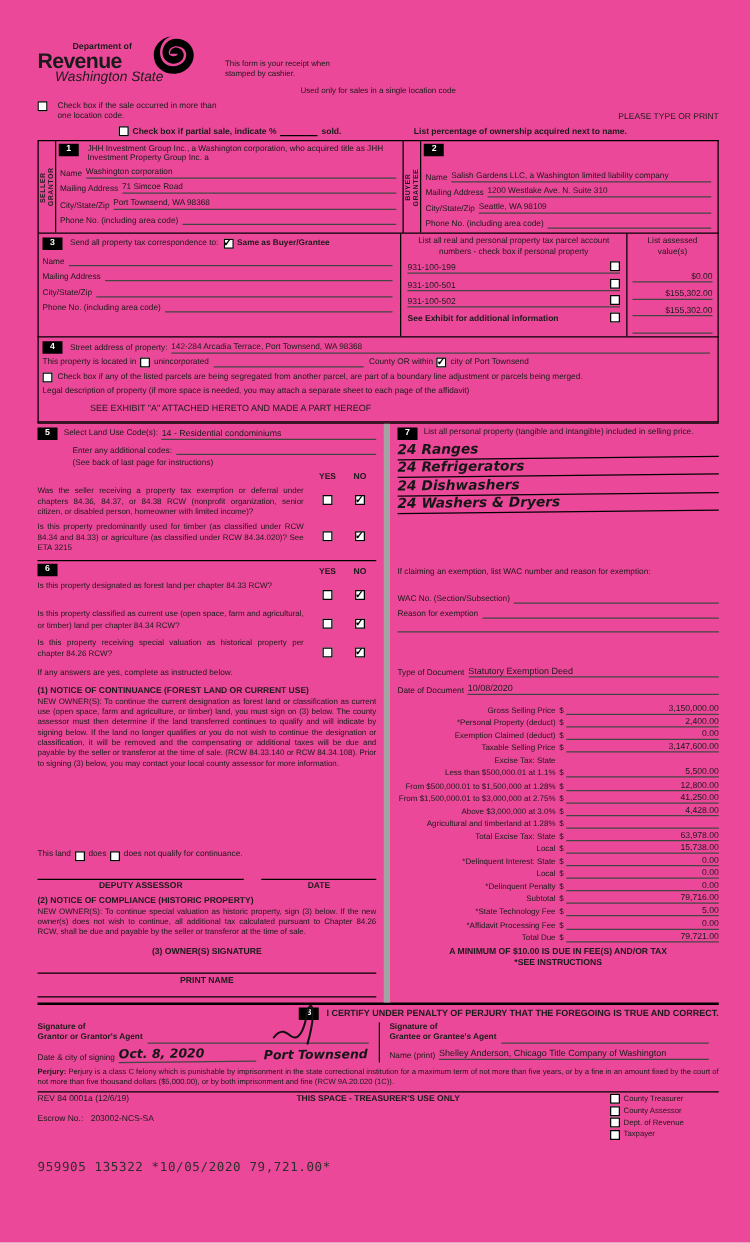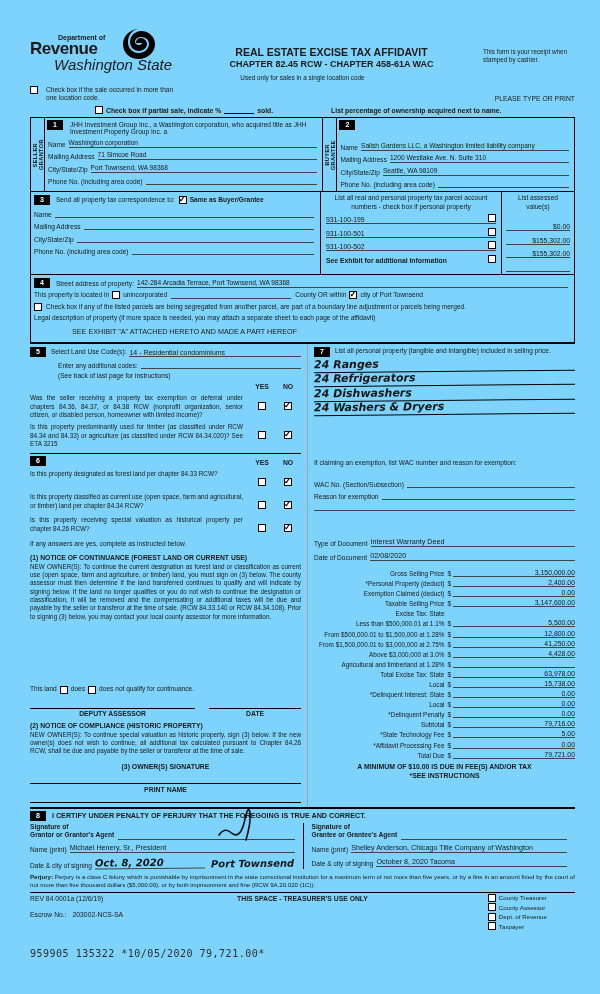--- a/index.html
+++ b/index.html
@@ -1,17 +1,17 @@
 <!DOCTYPE html>
 <html><head>
 <meta charset="utf-8">
 <style>
   html,body { margin:0; padding:0; background:#e8e8e8; }
   .page {
-    position:relative; width:600px; height:994px; background:#7dd3fc;
+    position:relative; width:600px; height:994px; background:#ec4899;
     font-family:"Liberation Sans", sans-serif; color:#1a1a1a; overflow:hidden;
     box-sizing:border-box; padding:0 25px 0 30px;
   }
   .t  { font-size:6.6px; line-height:1.25; }
   .b  { font-weight:bold; }
 
   
   .cb { display:inline-block; width:6px; height:6px; border:1px solid #000;
         position:relative; vertical-align:-1px; background:#fff; flex:none; }
   .cb.checked::after { content:"✓"; position:absolute; left:-1px; top:-3.5px;
@@ -24,21 +24,21 @@
   
   .fld { display:flex; align-items:flex-end; font-size:6.6px; margin-top:3.5px; }
   .fld .lbl { margin-right:3px; white-space:nowrap; }
   .fld .val { flex:1; border-bottom:1px solid #444; min-height:8px; white-space:nowrap; }
 
   
   .hdr { display:flex; margin-top:34px; }
   .logo { width:150px; flex:none; position:relative; }
   .logo .dept { font-size:7px; font-weight:bold; margin-left:28px; }
   .logo .rev  { font-size:17px; font-weight:bold; letter-spacing:-0.5px; line-height:15px; }
-  .logo .wa   { font-size:15px; font-style:italic; margin-left:24px; }
+  .logo .wa   { font-size:11px; font-style:italic; margin-left:14px; }
   .logo svg { position:absolute; left:92px; top:-6px; }
   .titleblock { flex:1; text-align:center; padding-top:12px; }
   .title { font-size:10.5px; font-weight:bold; }
   .subtitle { font-size:9px; font-weight:bold; margin-top:1px; }
   .receipt { width:92px; flex:none; font-size:6.3px; padding-top:14px; }
   .notice { text-align:center; font-size:7.4px; font-weight:bold; margin-top:2px; }
   .usage  { text-align:center; font-size:6.4px; margin-top:1px; }
   .locrow { display:flex; margin-top:5px; align-items:flex-start; }
   .locrow .txt { width:130px; margin-left:8px; }
   .please { margin-left:auto; align-self:flex-end; font-size:6.8px; }
@@ -68,21 +68,21 @@
   .parcelrow .cb { margin-left:auto; margin-bottom:1px; }
   .avalrow { border-bottom:1px solid #444; font-size:6.8px; height:12.5px;
              text-align:right; display:flex; align-items:flex-end; justify-content:flex-end; }
 
   
   .sec4 { border:1px solid #000; border-top:none; padding:3px 6px 4px 3px; }
 
   
   .bodycols { display:flex; height:463px; border-top:1px solid #000; }
   .colL { width:277px; flex:none; display:flex; flex-direction:column; padding:3px 6px 0 0; box-sizing:border-box; }
-  .colR { flex:1; border-left:1px solid #a3a3a3; display:flex; flex-direction:column;
+  .colR { flex:1; border-left:5px solid #a3a3a3; display:flex; flex-direction:column;
           padding:3px 0 4px 6px; box-sizing:border-box; }
 
   .yn-head { display:flex; justify-content:flex-end; font-size:6.8px; font-weight:bold; margin-top:3px; }
   .yn-head span { width:26px; text-align:center; }
   .qrow { display:flex; margin-top:4px; }
   .qrow .q { flex:1; font-size:6.4px; line-height:1.3; text-align:justify; padding-right:6px; }
   .qrow .ynbox { width:26px; text-align:center; padding-top:1px; }
   .sec6bar { display:flex; align-items:flex-end; border-top:1px solid #000; margin-top:5px; padding-top:2px; }
 
   .para { font-size:6.35px; line-height:1.32; text-align:justify; margin-top:2px; }
@@ -100,21 +100,21 @@
   
   .taxrow { display:flex; align-items:flex-end; justify-content:flex-end; height:10.1px; font-size:6.4px; }
   .taxrow .tl { text-align:right; white-space:nowrap; }
   .taxrow .dollar { margin:0 2px 0 3px; }
   .taxrow .tv { width:122px; border-bottom:1px solid #444; text-align:right; font-size:6.9px; white-space:nowrap; }
   .taxrow .tv.noline { border-bottom:none; }
   .taxnote { text-align:center; font-size:6.9px; font-weight:bold; margin-top:4px; }
 
   
   .sec8 { border-top:2px solid #000; }
-  .certrow { display:flex; align-items:center; margin-top:2px; }
+  .certrow { display:flex; align-items:center; margin-top:2px;justify-content:flex-end; }
   .certrow .c { font-size:7.2px; font-weight:bold; margin-left:6px; }
   .s8cols { display:flex; margin-top:2px; }
   .s8col { width:50%; box-sizing:border-box; padding-right:8px; position:relative; }
   .s8col + .s8col { border-left:1px solid #000; padding-left:8px; }
   .siglabel { font-size:6.6px; font-weight:bold; line-height:1.3; }
   .sigrow { display:flex; align-items:flex-end; }
   .sigrow .line { flex:1; border-bottom:1px solid #444; position:relative; height:16px; margin-left:4px; }
   .sigrow svg { position:absolute; left:55%; bottom:-2px; overflow:visible; }
   .handdate { font-size:10px; }
 
@@ -135,24 +135,20 @@
 
   <div class="hdr">
     <div class="logo">
       <div class="dept">Department of</div>
       <div class="rev">Revenue</div>
       <div class="wa">Washington State</div>
       <svg width="34" height="32" viewBox="0 0 34 32">
         <path d="M17 1 C8 1 1 8 1 16 C1 25 8 31 17 31 C26 31 33 24 33 16 C33 9 27 3 19 3 C13 3 8 8 8 14 C8 19 12 23 17 23 C21 23 25 20 25 16 C25 13 22 10 19 10 C16 10 14 12 14 15 L20 15 C20 16 19 17 17 17 C15 17 13 16 13 14 C13 11 16 9 19 9 C24 9 27 12 27 16 C27 21 22 25 17 25 C10 25 6 20 6 14 C6 7 11 1 17 1 Z" fill="#000"></path>
       </svg>
     </div>
-    <div class="titleblock">
-      <div class="title">REAL ESTATE EXCISE TAX AFFIDAVIT</div>
-      <div class="subtitle">CHAPTER 82.45 RCW - CHAPTER 458-61A WAC</div>
-    </div>
     <div class="receipt t">This form is your receipt when stamped by cashier.</div>
   </div>
   <div class="usage">Used only for sales in a single location code</div>
 
   <div class="locrow">
     <span class="cb"></span>
     <span class="txt t">Check box if the sale occurred in more than one location code.</span>
     <span class="please">PLEASE TYPE OR PRINT</span>
   </div>
 
@@ -391,25 +387,25 @@
           <span class="val"></span>
         </div>
       <div class="fld">
           <span class="lbl">Reason for exemption</span>
           <span class="val"></span>
         </div>
       <div style="border-bottom:1px solid #444; height:10px"></div>
 
       <div class="fld" style="margin-top:26px">
           <span class="lbl">Type of Document</span>
-          <span class="val" style="font-size:7.2px">Interest Warranty Deed</span>
+          <span class="val" style="font-size:7.2px">Statutory Exemption Deed</span>
         </div>
       <div class="fld">
           <span class="lbl">Date of Document</span>
-          <span class="val" style="font-size:7.2px">02/08/2020</span>
+          <span class="val" style="font-size:7.2px">10/08/2020</span>
         </div>
 
       <div style="margin-top:6px">
         <div class="taxrow">
             <span class="tl">Gross Selling Price</span>
             <span class="dollar">$</span>
             <span class="tv">3,150,000.00</span>
           </div>
         <div class="taxrow">
             <span class="tl">*Personal Property (deduct)</span>
@@ -519,44 +515,36 @@
             <div class="siglabel">Signature of</div>
             <div class="siglabel">Grantor or Grantor's Agent</div>
           </div>
           <div class="line">
             <svg width="70" height="34" viewBox="0 0 70 34">
               <path d="M4 28 C10 20 14 24 18 27 C24 31 28 22 30 12 C32 2 34 0 35 6 C36 14 33 26 31 33" fill="none" stroke="#111" stroke-width="1.6" stroke-linecap="round"></path>
             </svg>
           </div>
         </div>
         <div class="fld">
-            <span class="lbl">Name (print)</span>
-            <span class="val" style="font-size:7.2px">Michael Henery, Sr., President</span>
-          </div>
-        <div class="fld">
             <span class="lbl">Date &amp; city of signing</span>
             <span class="val hand handdate">Oct. 8, 2020</span>
             <span class="hand handdate" style="margin-left:6px">Port Townsend</span>
           </div>
       </div>
       <div class="s8col">
         <div class="sigrow">
           <div>
             <div class="siglabel">Signature of</div>
             <div class="siglabel">Grantee or Grantee's Agent</div>
           </div>
           <div class="line"></div>
         </div>
         <div class="fld">
             <span class="lbl">Name (print)</span>
             <span class="val" style="font-size:7.2px">Shelley Anderson, Chicago Title Company of Washington</span>
-          </div>
-        <div class="fld">
-            <span class="lbl">Date &amp; city of signing</span>
-            <span class="val" style="font-size:7.2px">October 8, 2020 Tacoma</span>
           </div>
       </div>
     </div>
   </div>
 
   <div class="perjury">
     <span class="b">Perjury:</span>
     <span>Perjury is a class C felony which is punishable by imprisonment in the state correctional institution for a maximum term of not more than five years, or by a fine in an amount fixed by the court of not more than five thousand dollars ($5,000.00), or by both imprisonment and fine (RCW 9A.20.020 (1C)).</span>
   </div>
 

